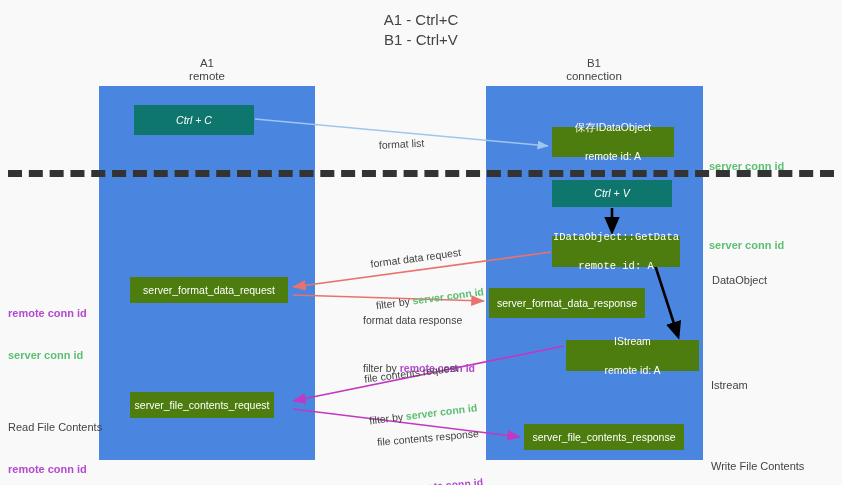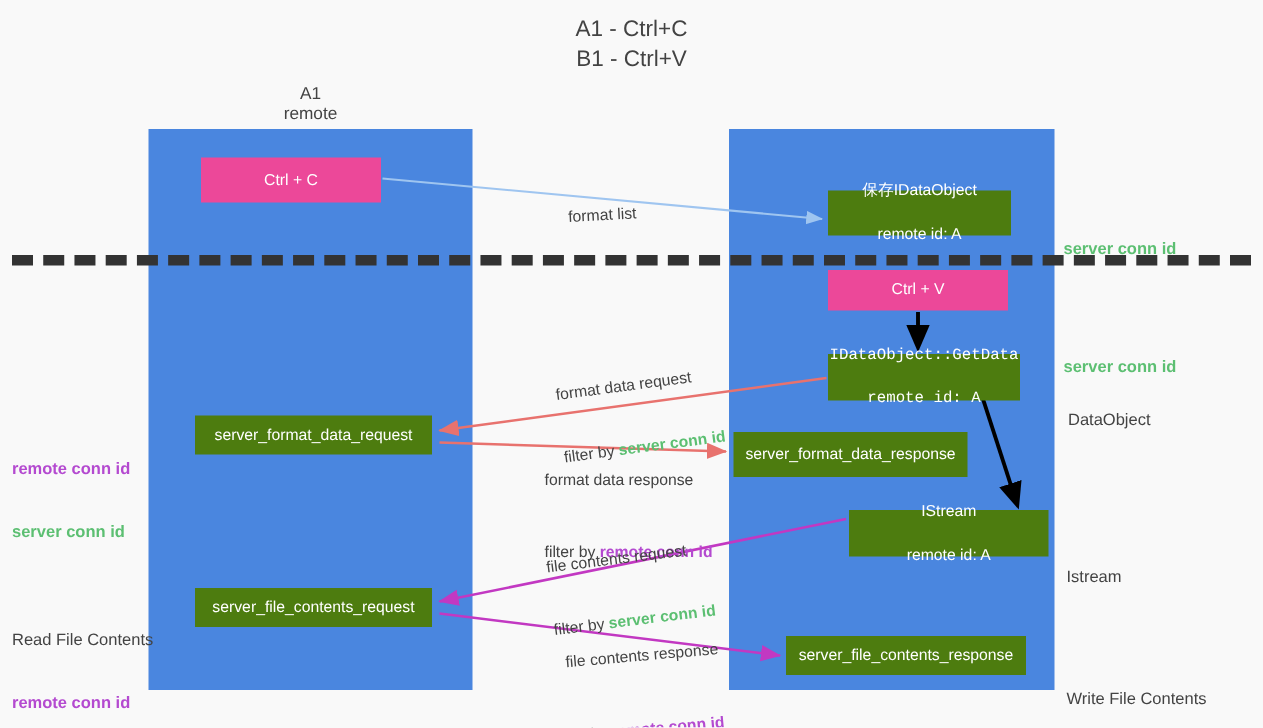--- a/index.html
+++ b/index.html
@@ -70,31 +70,31 @@
     display: flex;
     flex-direction: column;
     align-items: center;
     justify-content: center;
     color: #ffffff;
     font-size: 10.5px;
     line-height: 13px;
     text-align: center;
     white-space: pre;
   }
-  .box.green  { background: #ec4899; }
+  .box.green  { background: #0f766e; font-style: italic; }
   .box.orange { background: #4d7c0f; gap: 16px; }
 
   #box-ctrl-c        { left: 134px; top: 105px;  width: 120px; height: 30px; }
   #box-save-idataobj { left: 552px; top: 127px;  width: 122px; height: 30px; }
   #box-ctrl-v        { left: 552px; top: 180px;  width: 120px; height: 27px; }
   #box-getdata       { left: 552px; top: 236px;  width: 128px; height: 31px; font-family: Liberation Mono, monospace; }
   #box-fmt-req       { left: 130px; top: 277px;  width: 158px; height: 26px; }
   #box-fmt-resp      { left: 489px; top: 288px;  width: 156px; height: 30px; }
   #box-istream       { left: 566px; top: 340px;  width: 133px; height: 31px; }
-  #box-file-req      { left: 130px; top: 392px;  width: 158px; height: 26px; }
+  #box-file-req      { left: 130px; top: 392px;  width: 144px; height: 26px; }
   #box-file-resp     { left: 524px; top: 424px;  width: 160px; height: 26px; }
 
   
   .side-note {
     position: absolute;
     font-size: 11px;
     line-height: 14px;
     white-space: pre;
   }
   .side-note .ln { display: block; }
@@ -142,20 +142,24 @@
 
   <div id="title">
     <div>A1 - Ctrl+C</div>
     <div>B1 - Ctrl+V</div>
   </div>
 
   <div class="lane-header" id="lane-header-a1">
     <span class="lh-name">A1</span>
     <span class="lh-sub">remote</span>
   </div>
+  <div class="lane-header" id="lane-header-b1">
+    <span class="lh-name">B1</span>
+    <span class="lh-sub">connection</span>
+  </div>
 
   <div class="lane" id="lane-a1"></div>
   <div class="lane" id="lane-b1"></div>
 
   <svg id="wires" viewBox="0 0 842 485">
     <defs>
       <marker id="ah-blue" markerWidth="9" markerHeight="9" refX="7.5" refY="3.2" orient="auto">
         <path d="M0,0 L8,3.2 L0,6.4 z" fill="#9fc5f0"></path>
       </marker>
       <marker id="ah-red" markerWidth="9" markerHeight="9" refX="7.5" refY="3.2" orient="auto">

